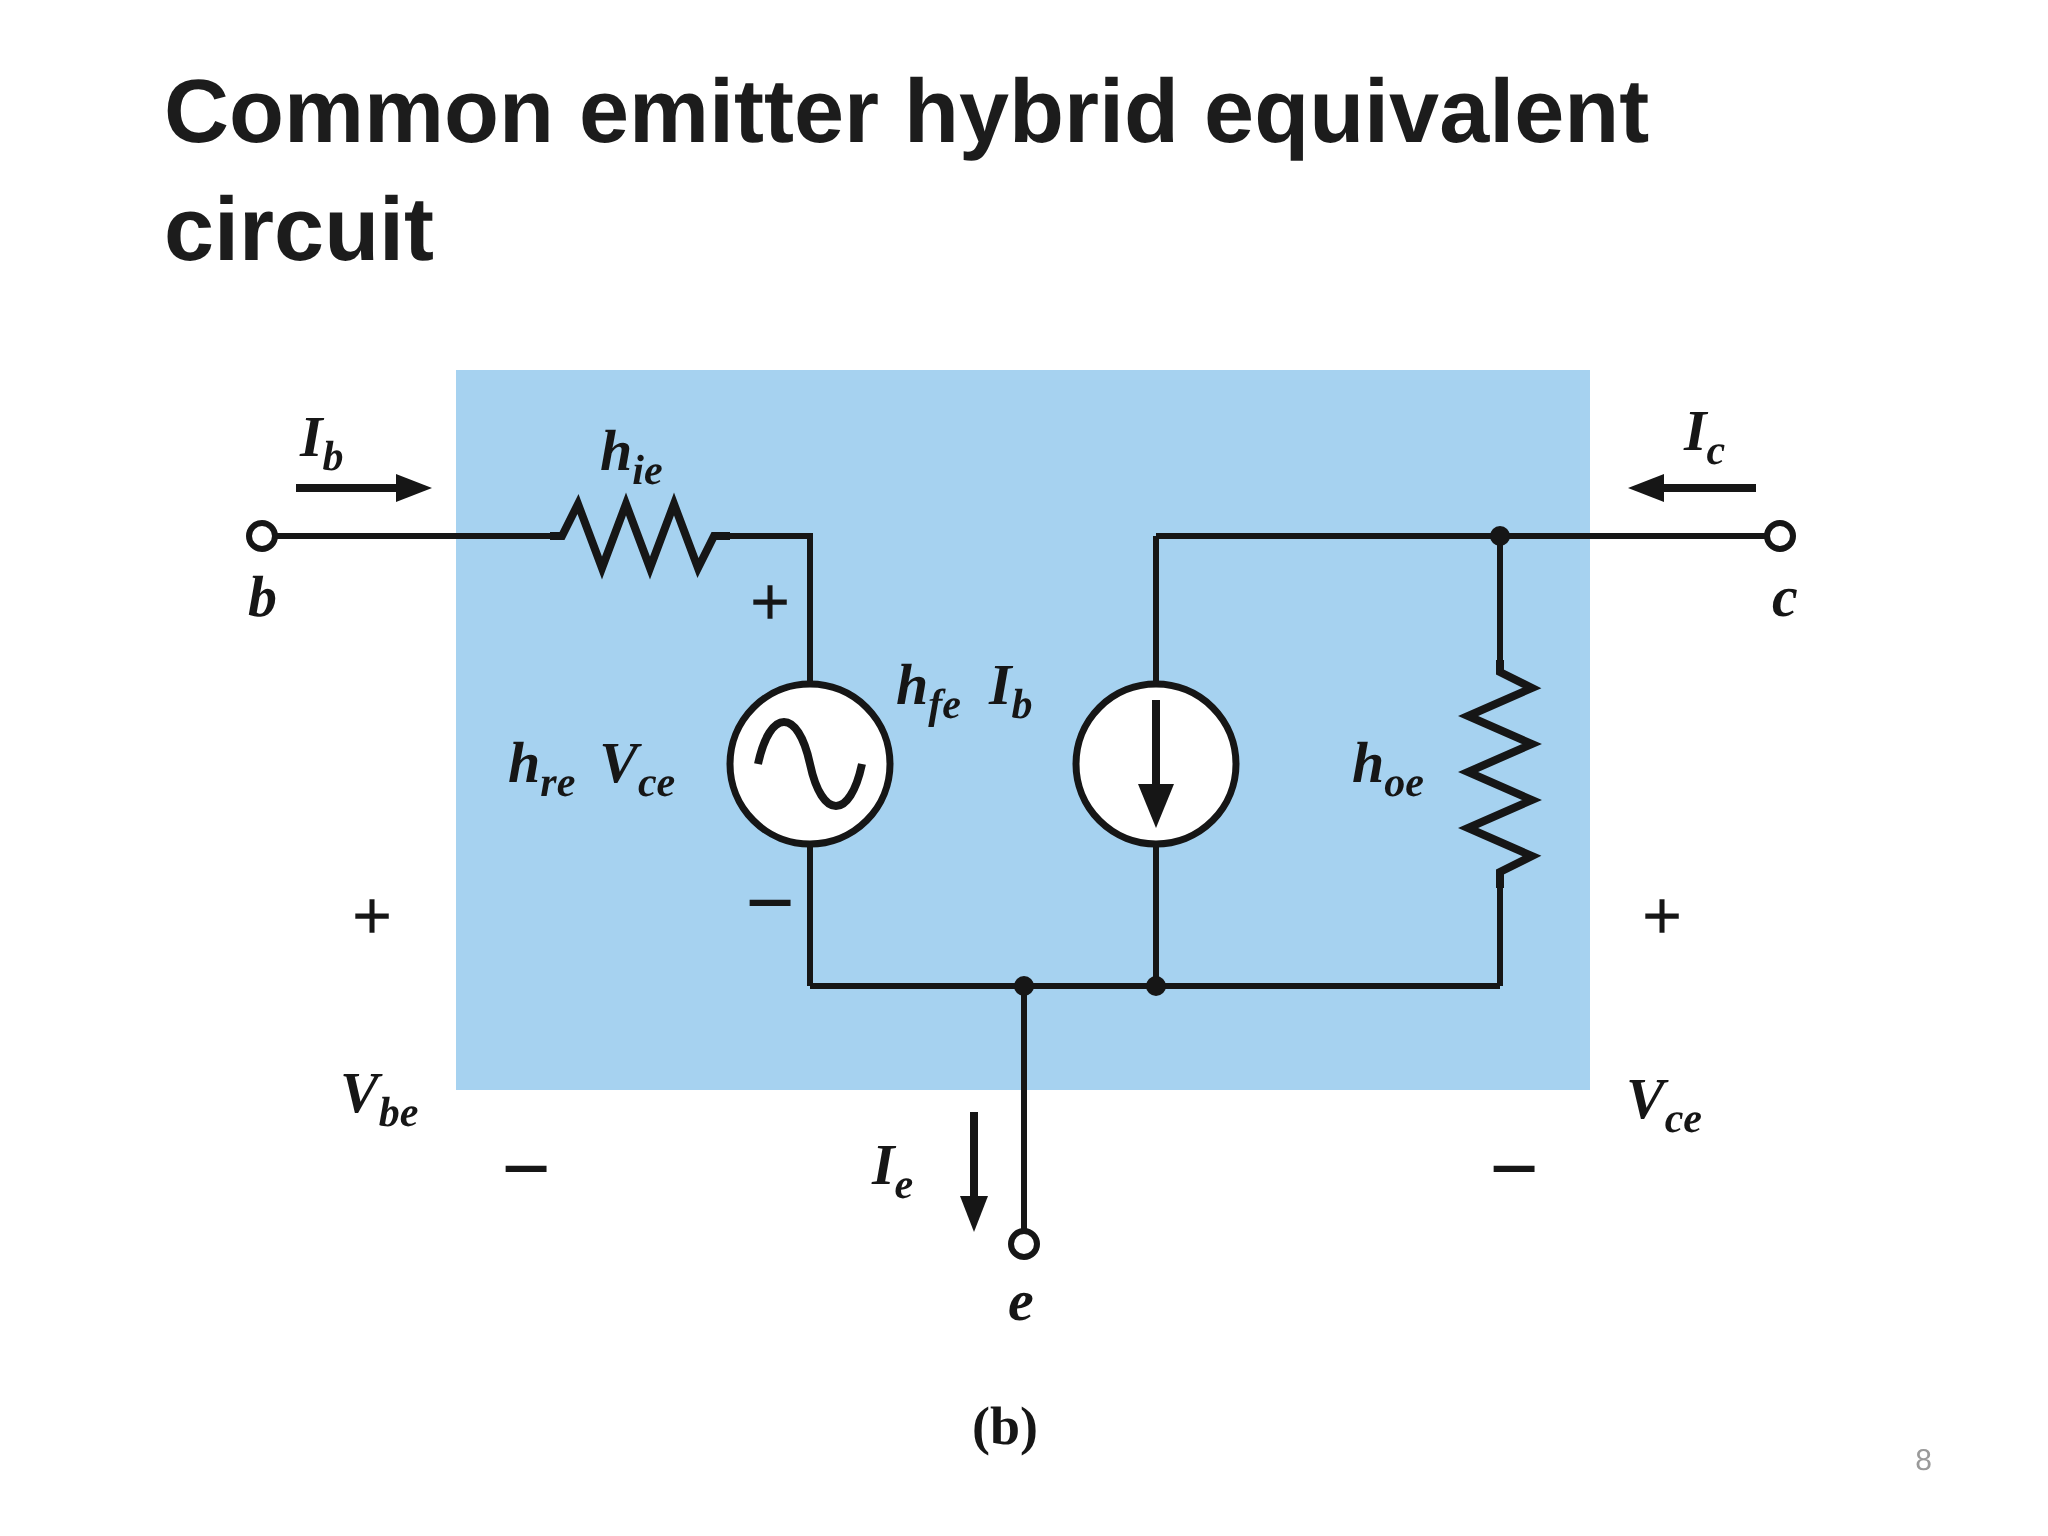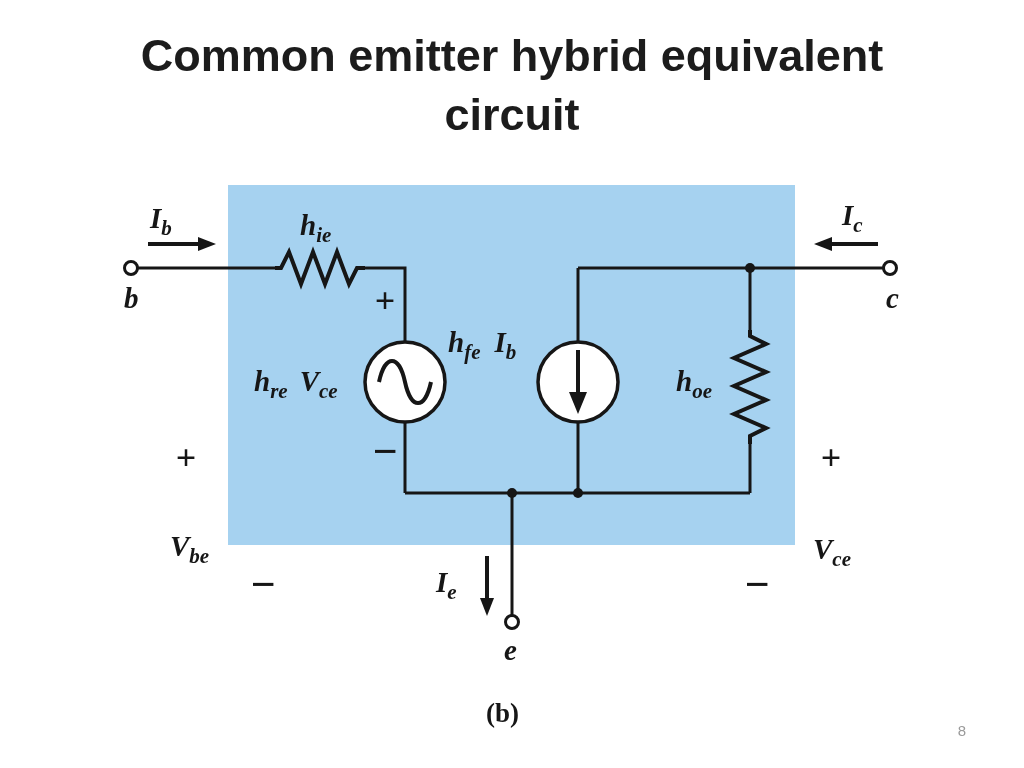--- a/index.html
+++ b/index.html
@@ -18,21 +18,21 @@
     height: 768px;
     background: #ffffff;
   }
   h1.slide-title {
     position: absolute;
     top: 26px;
     left: 0;
     right: 0;
     margin: 0 auto;
     max-width: 860px;
-    text-align: center;
+    text-align: left;
     font-family: "Liberation Sans", sans-serif;
     font-weight: bold;
     font-size: 45px;
     line-height: 1.32;
     color: #1c1c1c;
     letter-spacing: 0px;
   }
   svg.circuit {
     position: absolute;
     top: 0;

